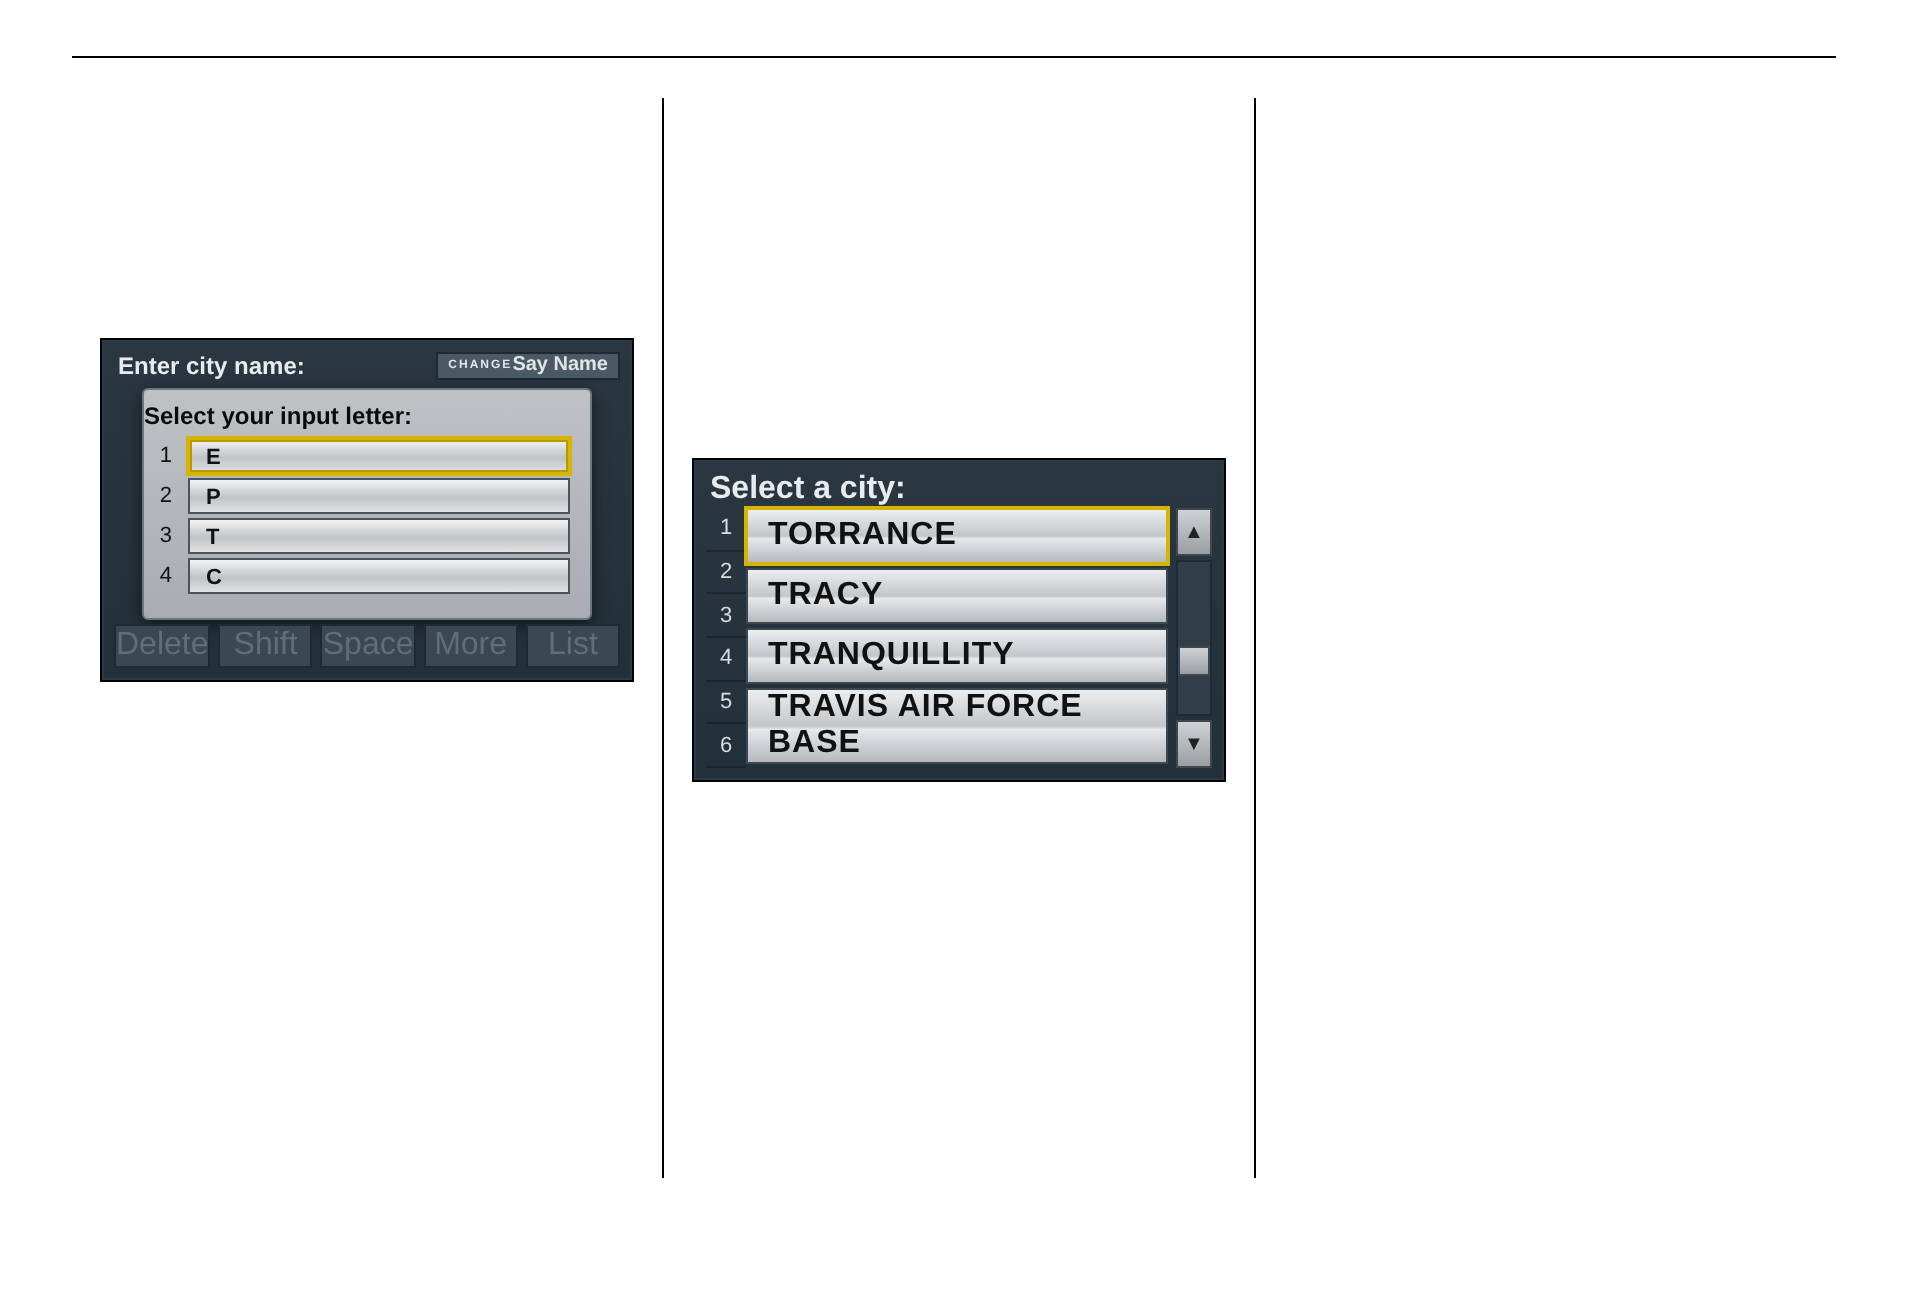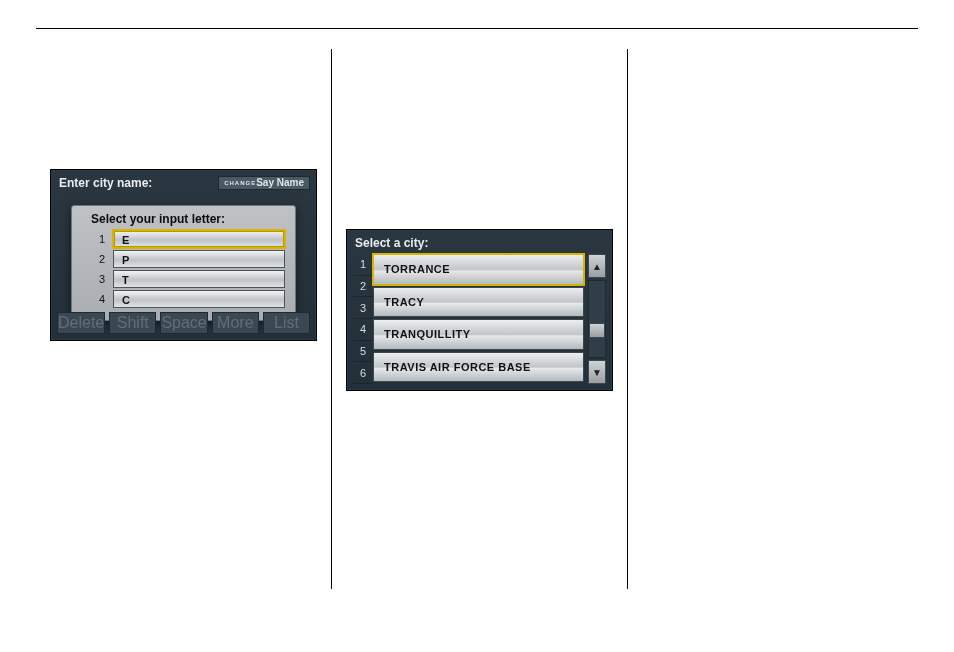--- a/index.html
+++ b/index.html
@@ -8,36 +8,36 @@
   .cols{display:flex;gap:0;}
   .col{flex:1;min-height:540px;box-sizing:border-box;padding:0 14px;}
   .sep{width:0;border-left:1px solid #000;}
   
   .shot{width:265px;border:1px solid #000;margin-top:8px;box-shadow:0 0 0 1px #2b3a45 inset;}
   
   .s1{height:170px;background:linear-gradient(180deg,#2a3640,#22303a);position:relative;overflow:hidden;margin-top:120px;}
   .s1-top{position:absolute;top:6px;left:8px;right:6px;display:flex;justify-content:space-between;align-items:center;color:#e8ecef;font-size:12px;font-weight:bold;}
   .say{background:#4a5963;border:1px solid #1c2a33;padding:1px 5px;font-size:10px;color:#dfe5e9;display:flex;flex-direction:row;align-items:center;line-height:1;}
   .say .ch{font-size:6px;letter-spacing:1px;}
-  .popup{position:absolute;top:35px;left:20px;right:20px;background:linear-gradient(180deg,#bfc2c5,#a9adb1);border:1px solid #6c767e;border-radius:3px;padding:6px 10px 10px 19px;box-shadow:0 3px 8px rgba(0,0,0,.5);}
+  .popup{position:absolute;top:24px;left:20px;right:20px;background:linear-gradient(180deg,#bfc2c5,#a9adb1);border:1px solid #6c767e;border-radius:3px;padding:6px 10px 10px 0;box-shadow:0 3px 8px rgba(0,0,0,.5);}
   .popup-title{font-size:12px;font-weight:bold;color:#0a0a0a;margin-bottom:4px;}
   .opt-row{display:flex;align-items:center;gap:8px;margin-bottom:2px;}
   .opt-num{width:14px;text-align:right;color:#111;font-size:11px;}
   .opt-btn{flex:1;height:18px;line-height:18px;background:linear-gradient(180deg,#f2f3f4,#c0c3c6 55%,#e0e2e4);border:1px solid #4a545c;font-size:11px;font-weight:bold;color:#111;padding:0 8px;box-sizing:border-box;letter-spacing:1px;}
   .opt-btn.sel{outline:2px solid #d6b400;outline-offset:-1px;box-shadow:0 0 0 1px #b99700 inset;}
   .btm{position:absolute;bottom:6px;left:6px;right:6px;display:flex;gap:4px;}
   .btm .gb{flex:1;height:20px;background:#3b4851;border:1px solid #1c2a33;color:#5f6e78;font-size:16px;display:flex;align-items:center;justify-content:center;}
   
   .s2{height:160px;background:linear-gradient(180deg,#2a3640,#22303a);position:relative;overflow:hidden;margin-top:180px;}
-  .s2-title{position:absolute;top:6px;left:8px;color:#e8ecef;font-size:12px;font-weight:bold;}
+  .s2-title{position:absolute;top:6px;left:8px;color:#e8ecef;font-size:16px;font-weight:bold;}
   .list-wrap{position:absolute;top:24px;left:6px;right:28px;bottom:6px;display:flex;}
   .nums{width:20px;display:flex;flex-direction:column;}
   .nums div{flex:1;display:flex;align-items:center;justify-content:center;color:#d8dde1;font-size:11px;border-bottom:1px solid rgba(0,0,0,.25);}
   .rows{flex:1;display:flex;flex-direction:column;}
-  .row-btn{flex:1;background:linear-gradient(180deg,#eceeef 0%,#c2c6c9 50%,#e6e8ea 55%,#b6babd 100%);border:1px solid #3c4750;margin-bottom:2px;display:flex;align-items:center;padding:0 10px;font-size:11px;font-weight:bold;color:#111;letter-spacing:.5px;}
+  .row-btn{flex:1;background:linear-gradient(180deg,#eceeef 0%,#c2c6c9 50%,#e6e8ea 55%,#b6babd 100%);border:1px solid #3c4750;margin-bottom:2px;display:flex;align-items:center;padding:0 10px;font-size:16px;font-weight:bold;color:#111;letter-spacing:.5px;}
   .row-btn.sel{outline:2px solid #d6b400;outline-offset:-1px;}
   .scroll{position:absolute;top:24px;right:6px;bottom:6px;width:18px;display:flex;flex-direction:column;gap:2px;}
   .arrow{height:22px;background:linear-gradient(180deg,#cfd2d5,#9a9ea2);border:1px solid #3c4750;display:flex;align-items:center;justify-content:center;color:#222;font-size:10px;}
   .track{flex:1;background:#313e47;border:1px solid #1c2a33;position:relative;}
   .thumb{position:absolute;left:0;right:0;top:55%;height:18%;background:linear-gradient(180deg,#cfd2d5,#9a9ea2);border:1px solid #3c4750;}
 </style>
 </head>
 <body>
 
 <div class="page">

